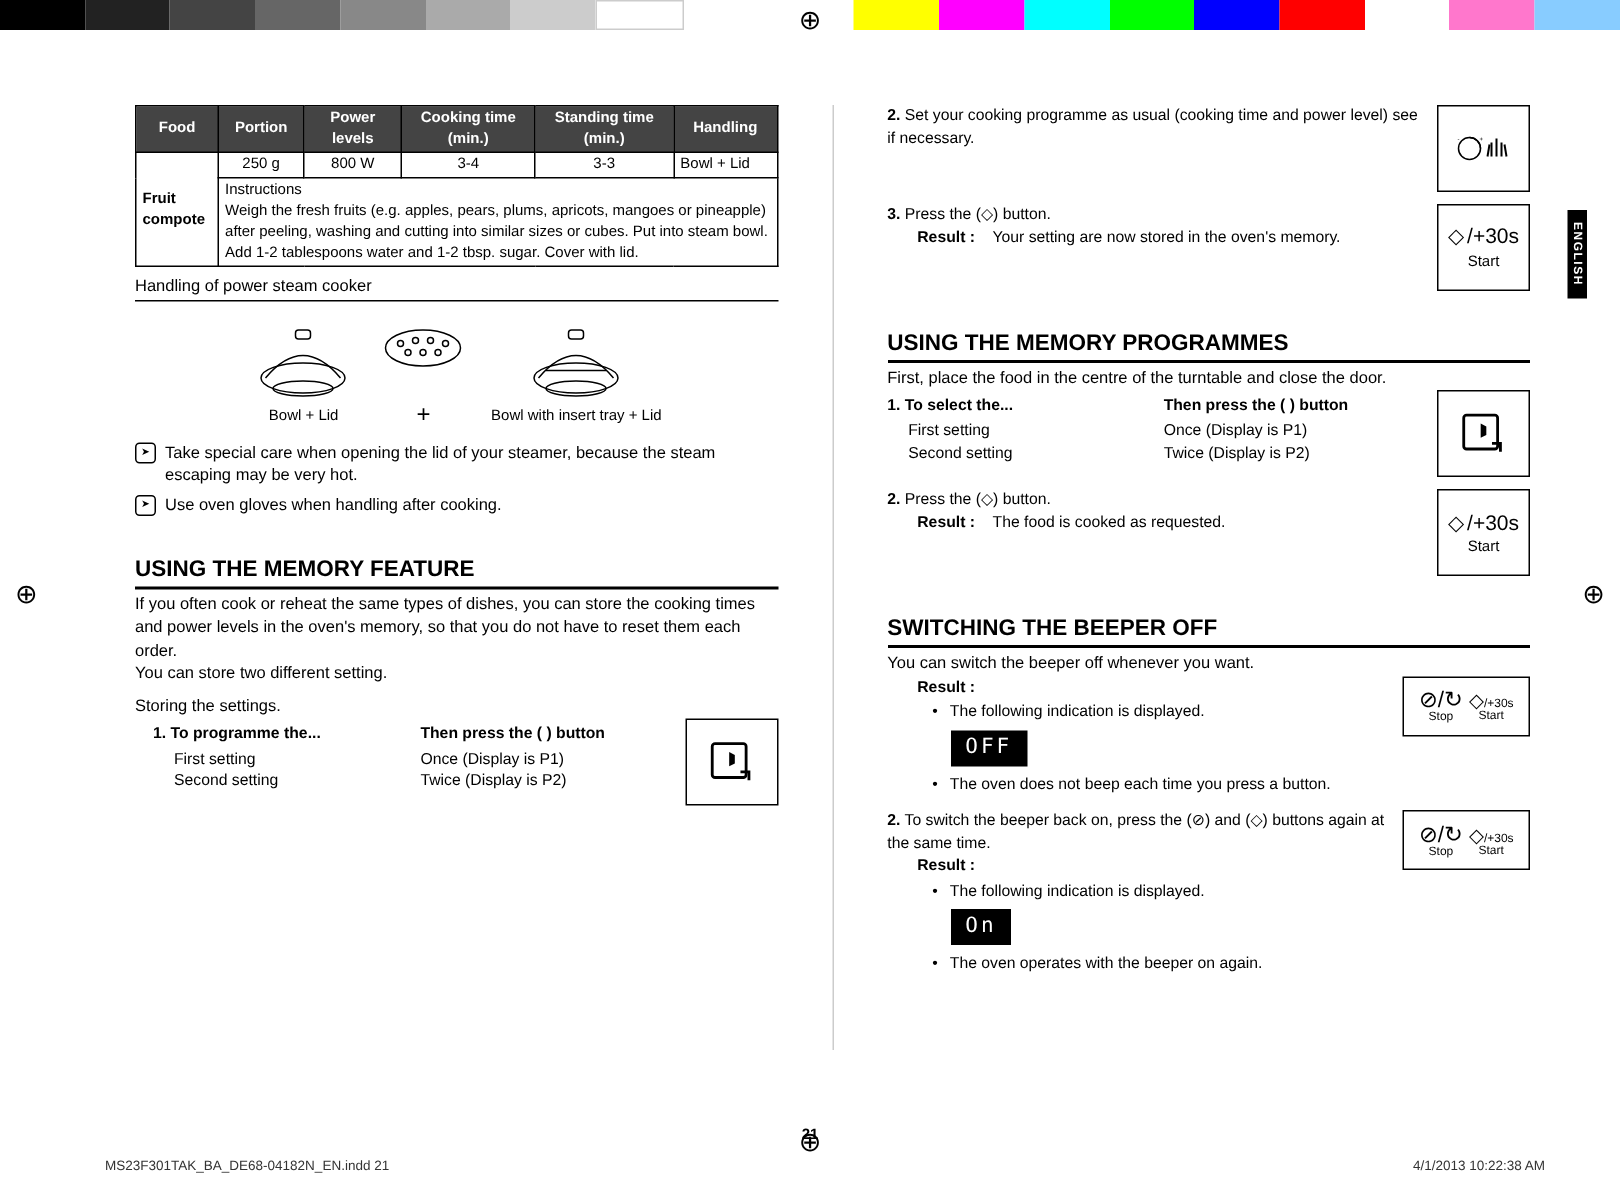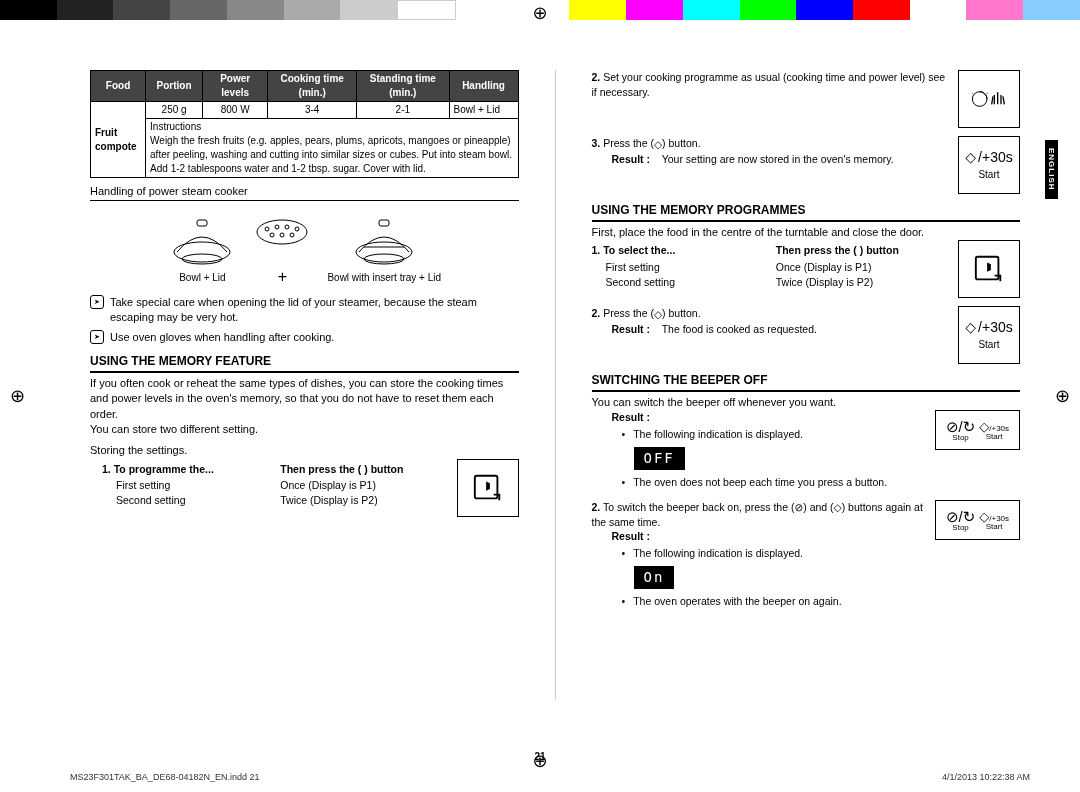--- a/index.html
+++ b/index.html
@@ -33,26 +33,26 @@
   table.data-table { border-collapse: collapse; width: 100%; margin-bottom: 6px; }
   table.data-table th, table.data-table td {
     border: 1px solid #000;
     padding: 1px 4px;
     font-size: 10px;
     text-align: left;
   }
   table.data-table th { background: #444; color: #fff; font-weight: bold; text-align: center; }
   .subhead { font-size: 11px; margin: 4px 0 4px 0; border-bottom: 1px solid #000; padding-bottom: 1px;}
   .section-title {
-    font-size: 12px;
+    font-size: 15px;
     font-weight: bold;
     text-transform: uppercase;
     border-bottom: 2px solid #000;
     padding-bottom: 1px;
-    margin: 8px 0 3px 0;
+    margin: 24px 0 3px 0;
   }
   .steamer-row { display: flex; align-items: center; justify-content: center; gap: 10px; margin: 6px 0; }
   .steamer {
     display: flex; flex-direction: column; align-items: center; gap: 4px;
   }
   .steamer svg { width: 70px; height: 55px; }
   .steamer .cap { font-size: 10px; }
   .plus { font-size: 16px; }
   .prec-row { display: flex; gap: 6px; margin: 4px 0; align-items: flex-start;}
   .prec-row .box {
@@ -147,21 +147,21 @@
         <th>Power levels</th>
         <th>Cooking time (min.)</th>
         <th>Standing time (min.)</th>
         <th>Handling</th>
       </tr>
       <tr>
         <td rowspan="2" style="font-weight:bold">Fruit compote</td>
         <td style="text-align:center">250 g</td>
         <td style="text-align:center">800 W</td>
         <td style="text-align:center">3-4</td>
-        <td style="text-align:center">2-1</td>
+        <td style="text-align:center">3-3</td>
         <td>Bowl + Lid</td>
       </tr>
       <tr>
         <td colspan="5">
           <span>Instructions</span><br>
           <span>Weigh the fresh fruits (e.g. apples, pears, plums, apricots, mangoes or pineapple) after peeling, washing and cutting into similar sizes or cubes. Put into steam bowl. Add 1-2 tablespoons water and 1-2 tbsp. sugar. Cover with lid.</span>
         </td>
       </tr>
     </tbody>
       </table>

